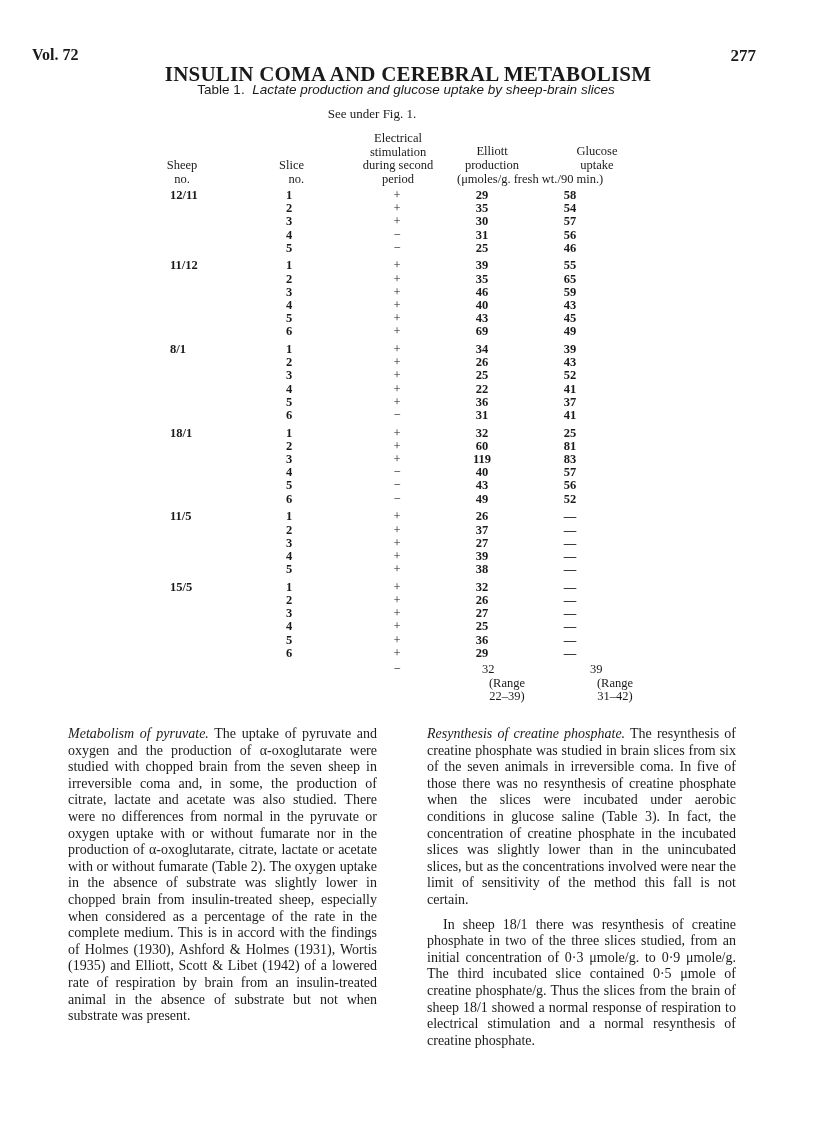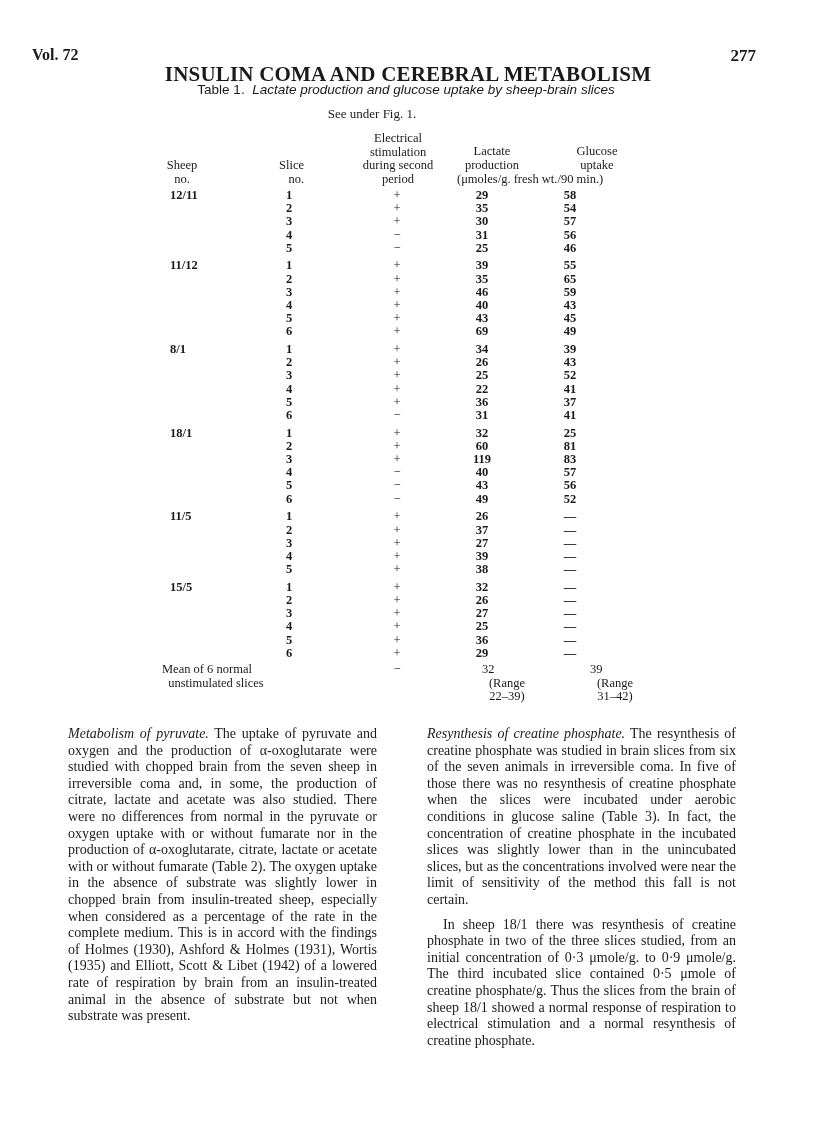--- a/index.html
+++ b/index.html
@@ -75,21 +75,21 @@
       <div class="h-slice">
         <span>Slice</span><br><span>no.</span>
       </div>
       <div class="h-stim">
         <span>Electrical</span><br>
         <span>stimulation</span><br>
         <span>during second</span><br>
         <span>period</span>
       </div>
       <div class="h-lact">
-        <span>Lactate</span><br><span>production</span>
+        <span>Elliott</span><br><span>production</span>
       </div>
       <div class="h-gluc">
         <span>Glucose</span><br><span>uptake</span>
       </div>
       <div class="h-units">(μmoles/g. fresh wt./90 min.)</div>
     </div>
 
     <div id="groups">
         <div class="group">
           <div class="row">
@@ -337,23 +337,20 @@
             <span class="c-sheep"></span>
             <span class="c-slice">6</span>
             <span class="c-stim">+</span>
             <span class="c-lact">29</span>
             <span class="c-gluc">—</span>
           </div>
         </div>
       </div>
 
     <div class="mean">
-      <span class="m-label">
-        <span>Mean of 6 normal</span><br>&nbsp;&nbsp;<span>unstimulated slices</span>
-      </span>
       <span class="m-stim">−</span>
       <span class="m-lact">
         <span>32</span><br><span>(Range 22–39)</span>
       </span>
       <span class="m-gluc">
         <span>39</span><br><span>(Range 31–42)</span>
       </span>
     </div>
   </div>
 

